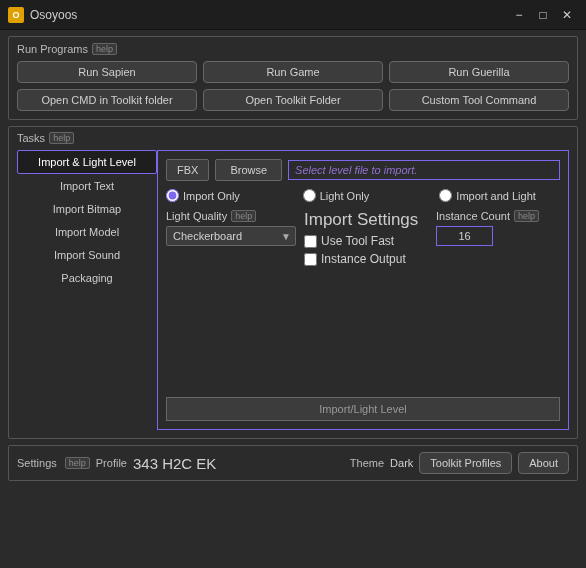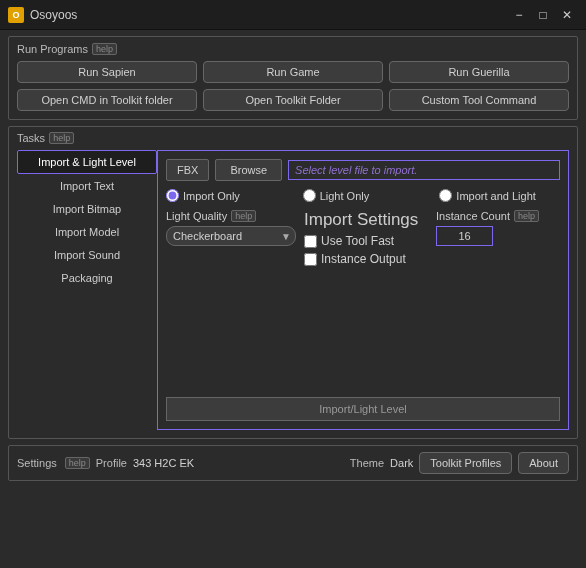--- a/index.html
+++ b/index.html
@@ -227,21 +227,21 @@
       position: relative;
       display: inline-block;
     }
     .dropdown-select {
       background: #3c3c3c;
       border: 1px solid #666;
       color: #d0d0d0;
       padding: 3px 24px 3px 6px;
       font-size: 11px;
       cursor: pointer;
-      border-radius: 9px;
+      border-radius: 2px;
       appearance: none;
       width: 130px;
     }
     .dropdown-arrow {
       position: absolute;
       right: 5px;
       top: 50%;
       transform: translateY(-50%);
       font-size: 10px;
       color: #aaa;
@@ -284,21 +284,21 @@
       align-items: center;
       gap: 10px;
     }
     .settings-row {
       display: flex;
       align-items: center;
       gap: 6px;
       flex: 1;
     }
     .profile-label { color: #bbb; font-size: 11px; }
-    .profile-value { color: #d0d0d0; font-size: 11px; }
+    .profile-value { color: #d0d0d0; font-size: 15px; }
     .spacer { flex: 1; }
     .theme-label { color: #bbb; font-size: 11px; }
     .theme-value { color: #d0d0d0; font-size: 11px; }
 
     .tasks-wrapper {
       border: 1px solid #555;
       padding: 0;
       border-radius: 2px;
     }
     .tasks-header {

